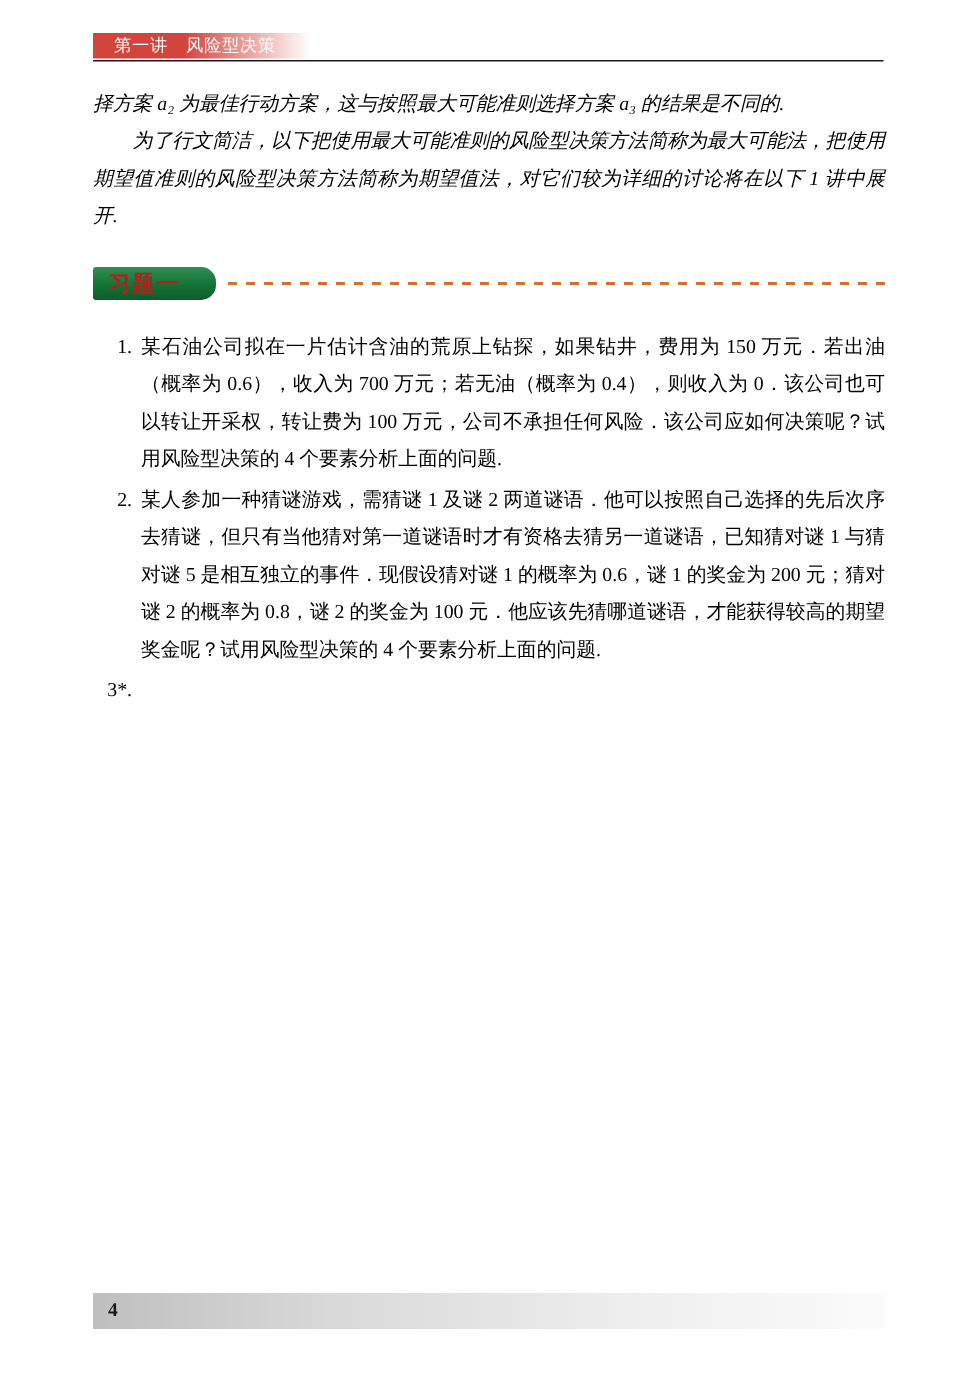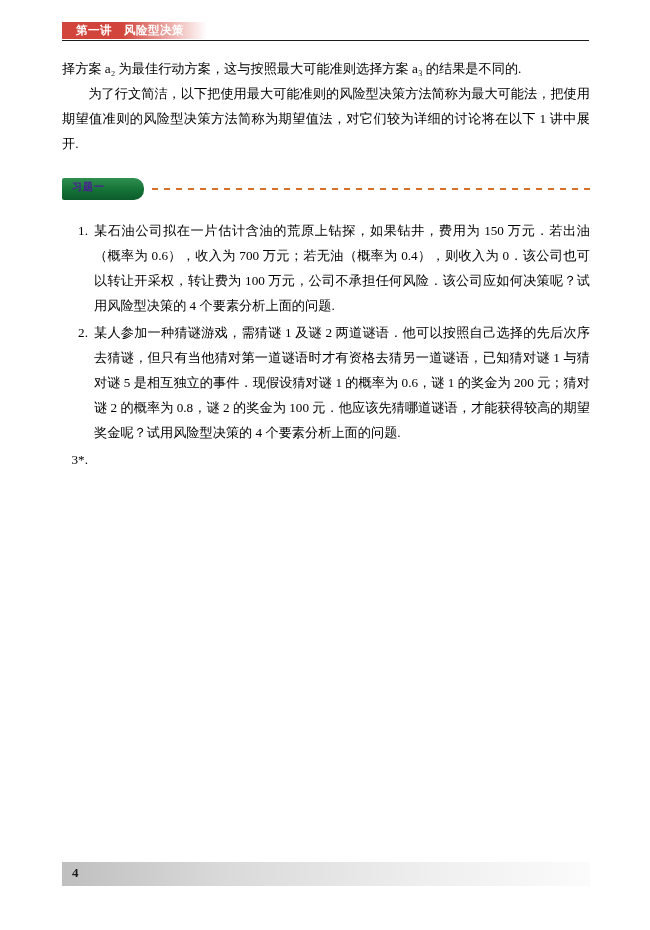--- a/index.html
+++ b/index.html
@@ -37,21 +37,21 @@
     width: 145px;
     height: 17px;
     background: linear-gradient(to right, #d2453c 0%, #d2453c 42%, #ffffff 100%);
     position: relative;
   }
   .header-title {
     position: absolute;
     left: 14px;
     top: 1px;
     font-size: 11.5px;
-    font-weight: bold;
+    font-weight: normal;
     color: #ffffff;
     letter-spacing: 0.5px;
     white-space: nowrap;
   }
   .header-rule {
     position: absolute;
     left: 62px;
     top: 40px;
     width: 527px;
     height: 1px;
@@ -65,20 +65,21 @@
     top: 56px;
     width: 528px;
     font-size: 13.2px;
     line-height: 25px;
     text-align: justify;
     text-justify: inter-ideograph;
   }
   .para {
     margin: 0;
     padding: 0;
+    font-style: italic;
   }
   .para.indent {
     text-indent: 2em;
   }
 
   
   .exercise-banner {
     position: absolute;
     left: 62px;
     top: 178px;
@@ -92,23 +93,23 @@
     width: 82px;
     height: 22px;
     background: #1f7a3f;
     border-radius: 2px 10px 10px 2px;
     background: linear-gradient(to bottom, #2f8f4f 0%, #147236 55%, #0d5c2b 100%);
   }
   .exercise-tag-label {
     position: absolute;
     left: 10px;
     top: 2px;
-    font-size: 10px;
+    font-size: 15px;
     font-weight: bold;
-    color: #4c1d95;
+    color: #b91c1c;
     letter-spacing: 1px;
     white-space: nowrap;
   }
   .exercise-dots {
     position: absolute;
     left: 90px;
     top: 10px;
     width: 438px;
     height: 2px;
     background-image: linear-gradient(to right, #d4702b 0 6px, transparent 6px 12px);

